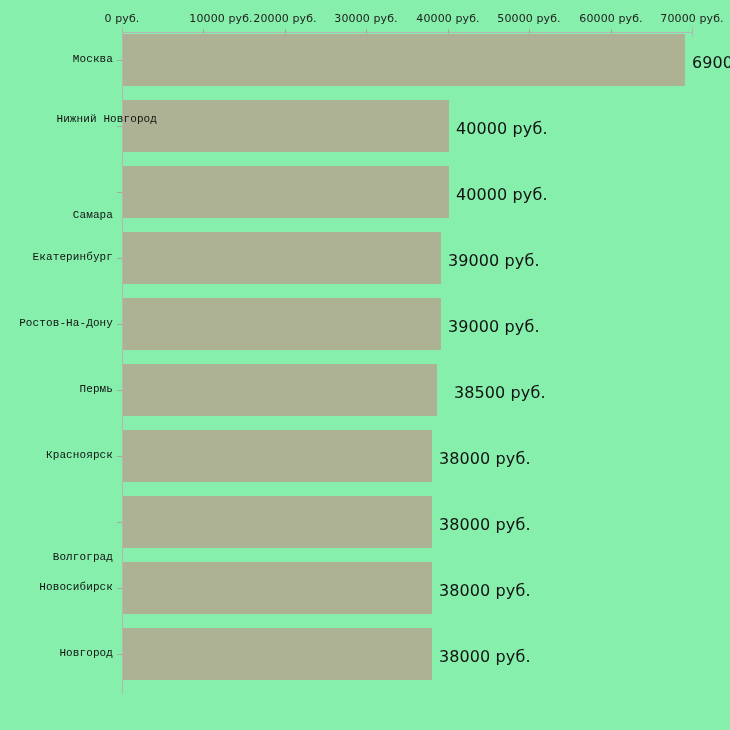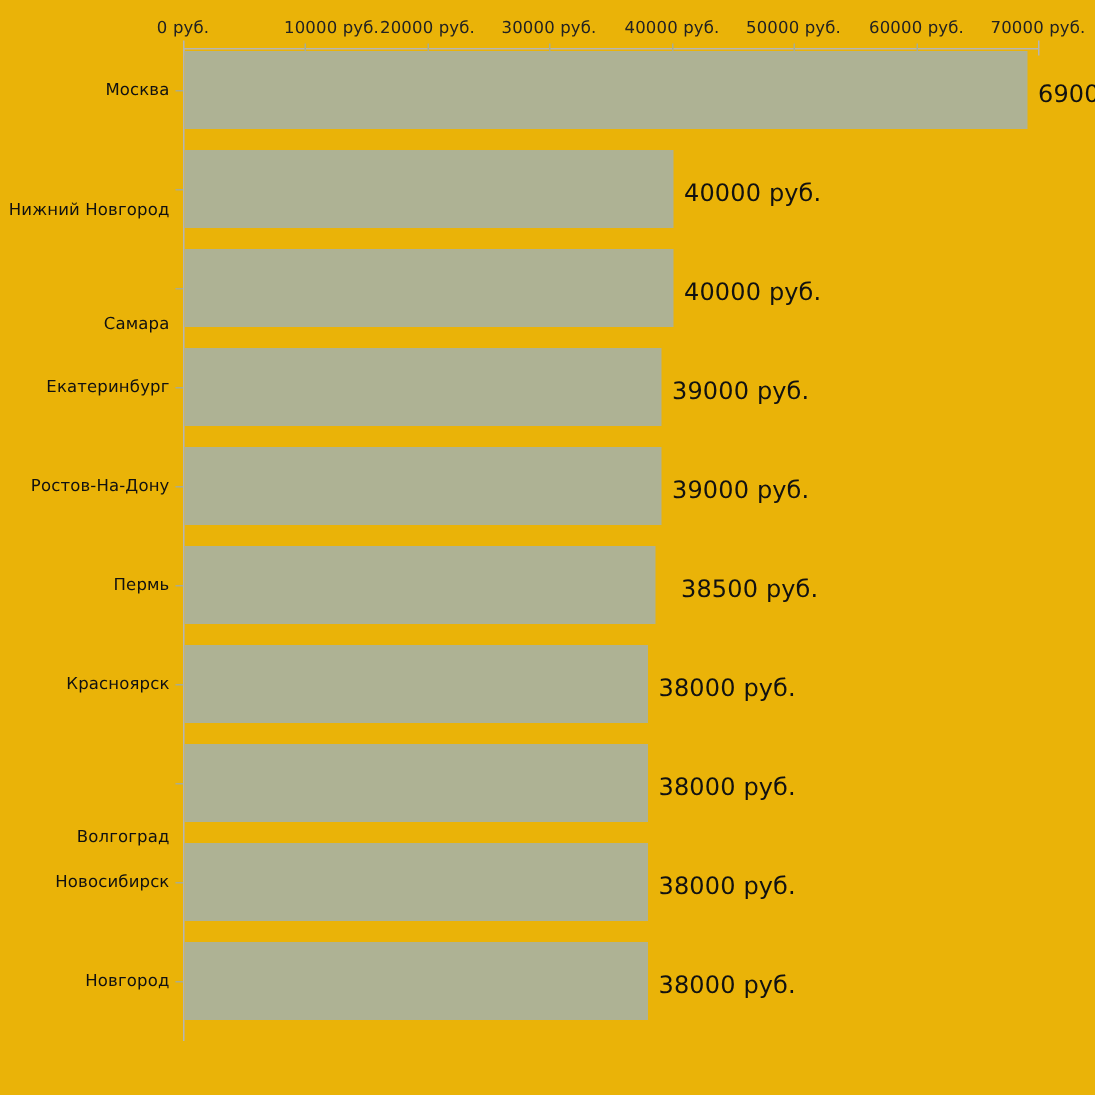--- a/index.html
+++ b/index.html
@@ -7,21 +7,21 @@
     padding: 0;
     background: #ffffff;
   }
   body {
     font-family: "DejaVu Sans", sans-serif;
   }
   #chart-root {
     position: relative;
     width: 730px;
     height: 730px;
-    background: #eab308;
+    background: #86efac;
     overflow: hidden;
   }
 
   
   .axis-line-h {
     position: absolute;
     left: 122px;
     top: 32px;
     width: 570px;
     height: 1px;
@@ -83,20 +83,21 @@
     font-size: 11px;
     color: #111111;
     white-space: nowrap;
     text-align: right;
     letter-spacing: 0.1px;
   }
   .cat-label-wrap {
     position: absolute;
     left: 0;
     width: 113px;
+    font-family: Liberation Mono, monospace;
   }
 </style>
 </head>
 <body>
 
 <div id="chart-root">
 
   <div class="axis-line-h"></div>
 
   <div class="axis-line-v"></div>
@@ -152,21 +153,21 @@
       <div class="bar-value" style="left: 439px; top: 515px;">38000 руб.</div>
       <div class="bar" title="Новосибирск: 38000 руб." style="top: 562px; width: 309px; height: 52px; background: rgb(174, 178, 148);"></div>
       <div class="bar-value" style="left: 439px; top: 581px;">38000 руб.</div>
       <div class="bar" title="Челябинск: 38000 руб." style="top: 628px; width: 309px; height: 52px; background: rgb(174, 178, 148);"></div>
       <div class="bar-value" style="left: 439px; top: 647px;">38000 руб.</div>
     </div>
   <div id="catlabels-layer">
       <div class="cat-label-wrap" style="top: 53px;">
         <div class="cat-label" style="position: static;">Москва</div>
       </div>
-      <div class="cat-label-wrap" style="top: 133px;">
+      <div class="cat-label-wrap" style="top: 113px; padding-left: 44px;">
         <div class="cat-label" style="position: static;">Нижний Новгород</div>
       </div>
       <div class="cat-label-wrap" style="top: 185px;">
         <div class="cat-label" style="position: static; margin-top: 24px;">Самара</div>
       </div>
       <div class="cat-label-wrap" style="top: 251px;">
         <div class="cat-label" style="position: static;">Екатеринбург</div>
       </div>
       <div class="cat-label-wrap" style="top: 317px;">
         <div class="cat-label" style="position: static;">Ростов-На-Дону</div>

